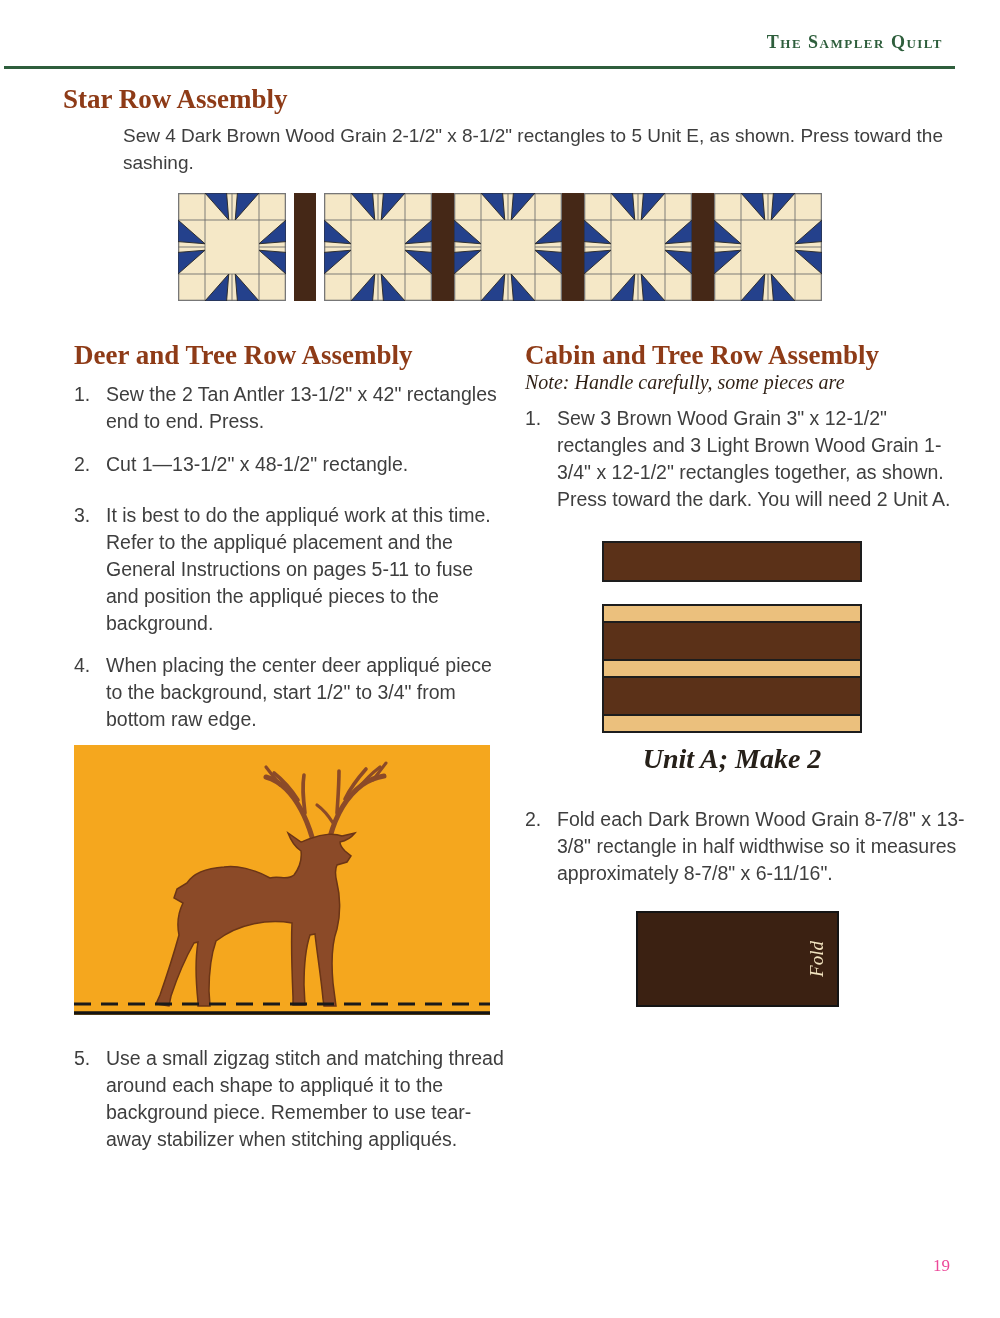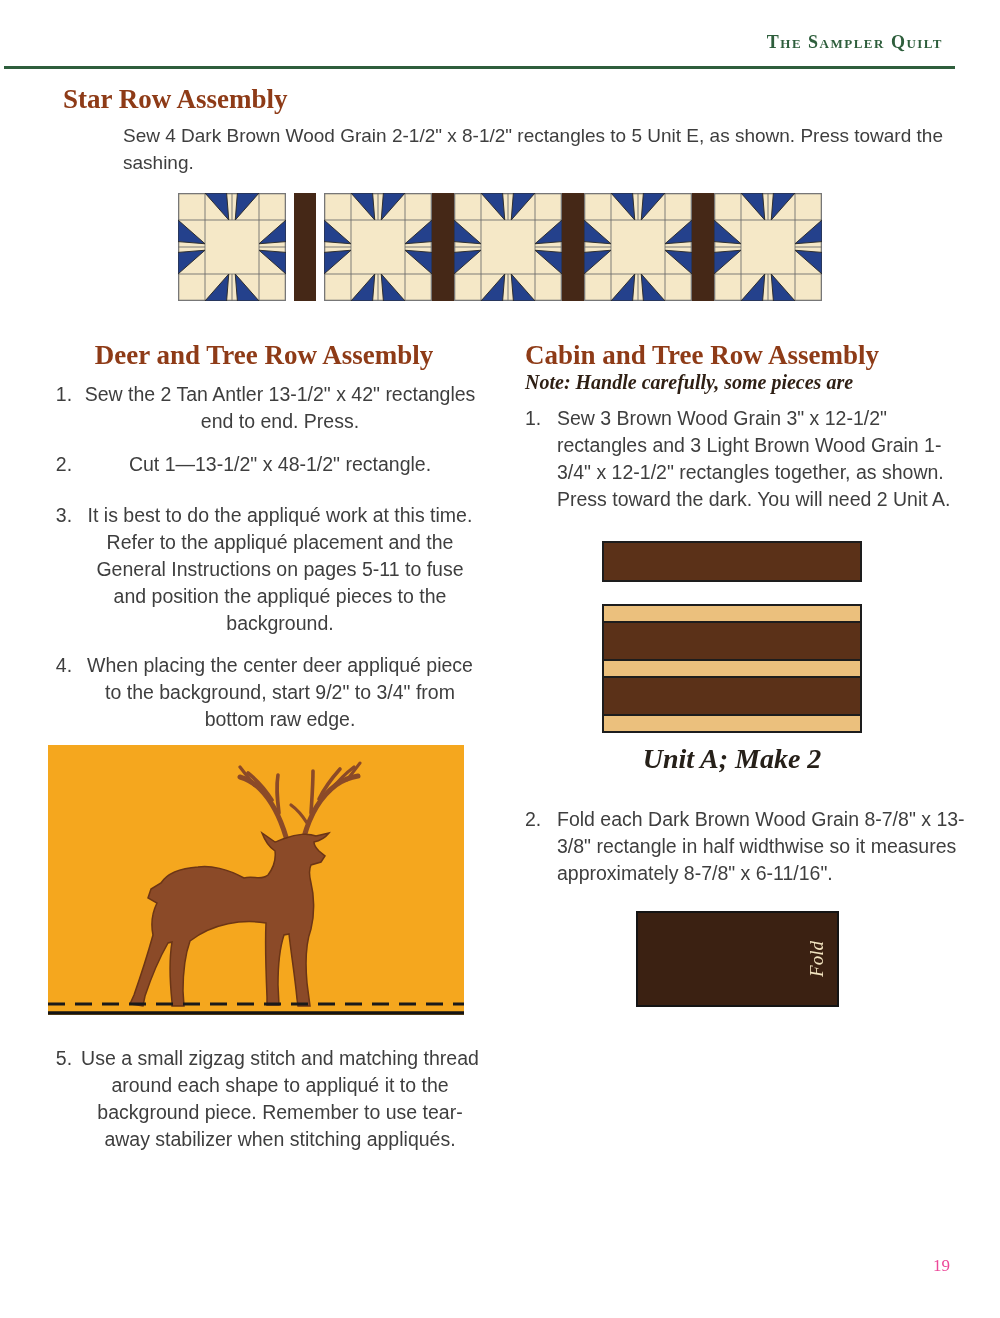--- a/index.html
+++ b/index.html
@@ -21,38 +21,38 @@
 
   .star-row{position:absolute;left:178px;top:193px;height:108px;display:flex;align-items:stretch;}
   .star-block{width:108px;height:108px;flex:0 0 auto;}
   .star-block svg{display:block;width:100%;height:100%;}
   .sash{width:22px;flex:0 0 auto;background:var(--sashing-brown);}
   .row-gap{width:8px;flex:0 0 auto;}
   .joined{display:flex;flex:0 0 auto;}
 
   
   .col{position:absolute;top:342px;font-size:19.5px;line-height:27px;}
-  .col-left{left:48px;width:432px;text-align:center;}
+  .col-left{left:74px;width:432px;}
   .col-right{left:525px;width:440px;}
   .col .rust-heading{margin:0 0 12px 0;}
 
   .step{display:flex;align-items:flex-start;}
   .step .num{flex:0 0 32px;}
   .step .txt{flex:1 1 auto;}
 
   
   .col-left .s1{margin-bottom:16px;}
   .col-left .s2{margin-bottom:24px;}
   .col-left .s3{margin-bottom:15px;}
   .col-left .s4{margin-bottom:12px;}
   .deer-fig{width:416px;height:270px;margin:0 0 30px 0;}
   .deer-fig svg{display:block;width:416px;height:270px;}
 
   
-  .note{font-family:"Liberation Serif",serif;font-style:italic;font-weight:bold;
+  .note{font-family:"Liberation Serif",serif;font-style:italic;font-weight:normal;
     font-size:20px;line-height:26px;color:var(--note-color);margin-bottom:10px;}
   .note .indent{padding-left:58px;}
   .col-right .s1{margin-bottom:28px;}
   .unit-a{width:260px;margin-left:77px;}
   .unit-a .solo{height:37px;background:var(--unit-brown);border:2px solid #1d1d1d;}
   .unit-a .gapv{height:22px;}
   .strip-set{border:2px solid #1d1d1d;}
   .strip-set .tan{height:15px;background:var(--unit-tan);}
   .strip-set .brown{height:36px;background:var(--unit-brown);border-top:2px solid #1d1d1d;border-bottom:2px solid #1d1d1d;}
   .unit-caption{margin:12px 0 0 0;width:414px;text-align:center;font-family:"Liberation Serif",serif;
@@ -168,21 +168,21 @@
     <div class="step s2">
       <span class="num">2.</span>
       <span class="txt">Cut 1—13-1/2" x 48-1/2" rectangle.</span>
     </div>
     <div class="step s3">
       <span class="num">3.</span>
       <span class="txt">It is best to do the appliqué work at this time. Refer to the appliqué placement and the General Instructions on pages 5-11 to fuse and position the appliqué pieces to the background.</span>
     </div>
     <div class="step s4">
       <span class="num">4.</span>
-      <span class="txt">When placing the center deer appliqué piece to the background, start 9/2" to 3/4" from bottom raw edge.</span>
+      <span class="txt">When placing the center deer appliqué piece to the background, start 1/2" to 3/4" from bottom raw edge.</span>
     </div>
 
     <div class="deer-fig">
       <svg viewBox="0 0 416 270" xmlns="http://www.w3.org/2000/svg">
         <rect x="0" y="0" width="416" height="270" style="fill:var(--deer-orange)"></rect>
 
         <g fill="none" style="stroke:var(--deer-brown)" stroke-linecap="round">
           <path d="M238,92 C232,72 224,56 212,44 C206,38 199,34 192,32" stroke-width="5"></path>
           <path d="M231,68 C229,52 228,42 230,30" stroke-width="3.6"></path>
           <path d="M224,55 C217,44 210,36 200,28" stroke-width="3.6"></path>

